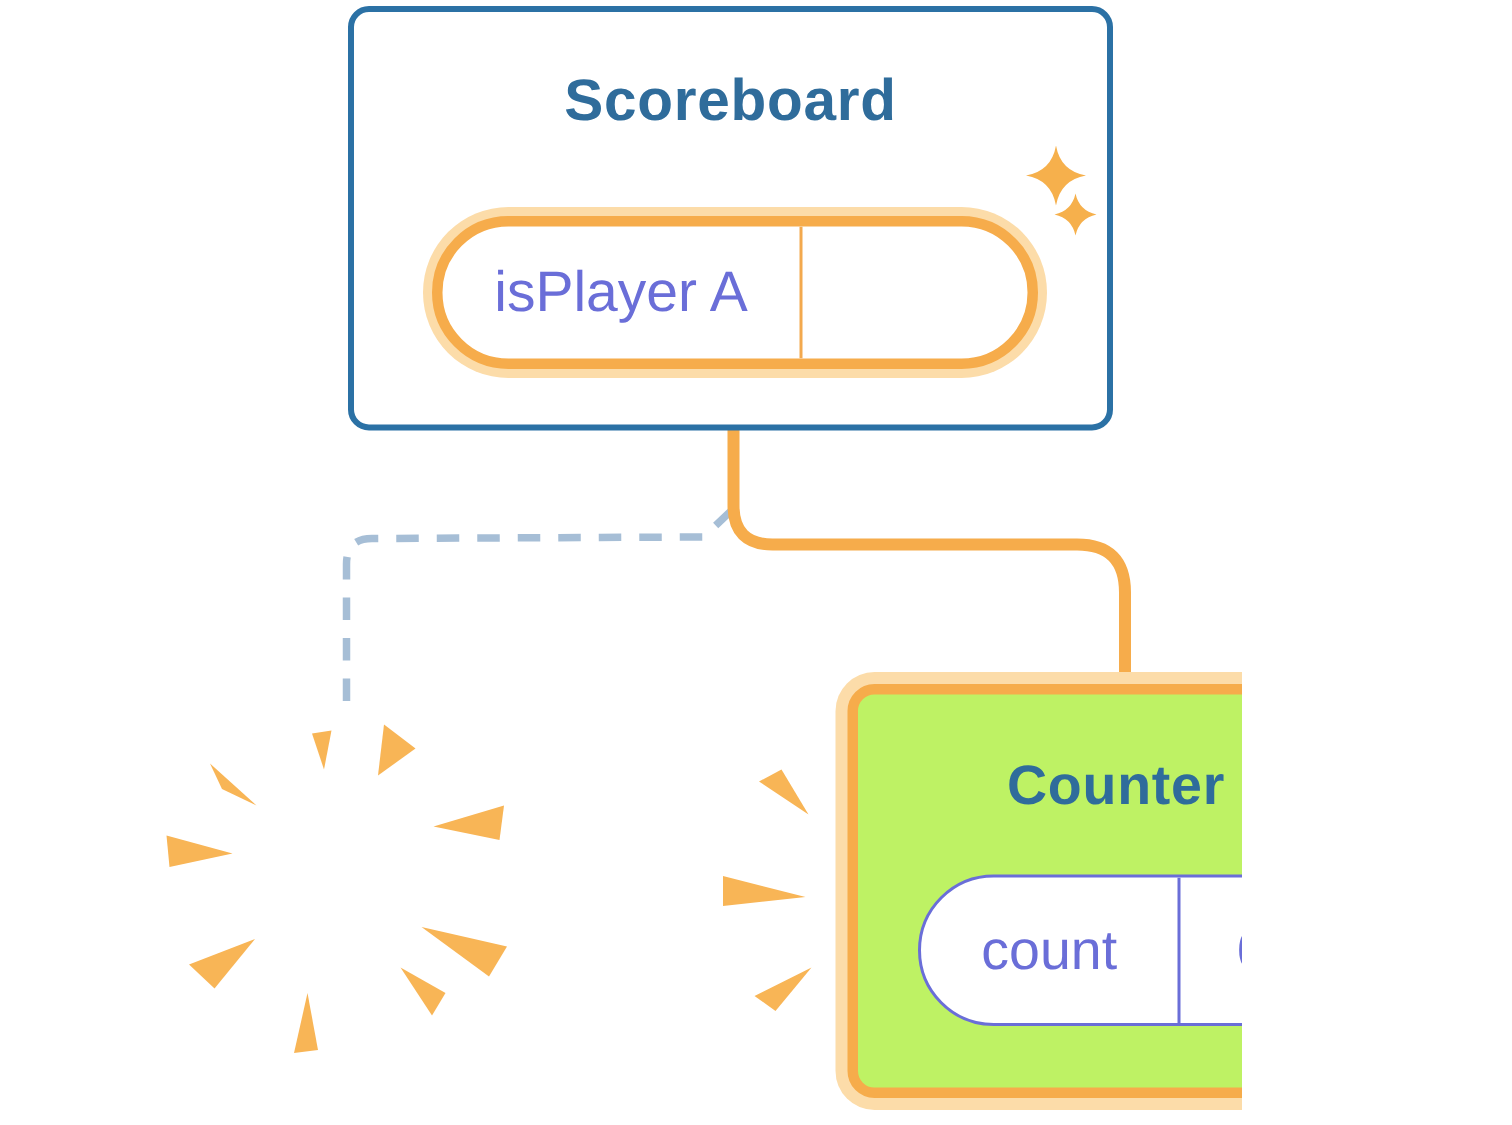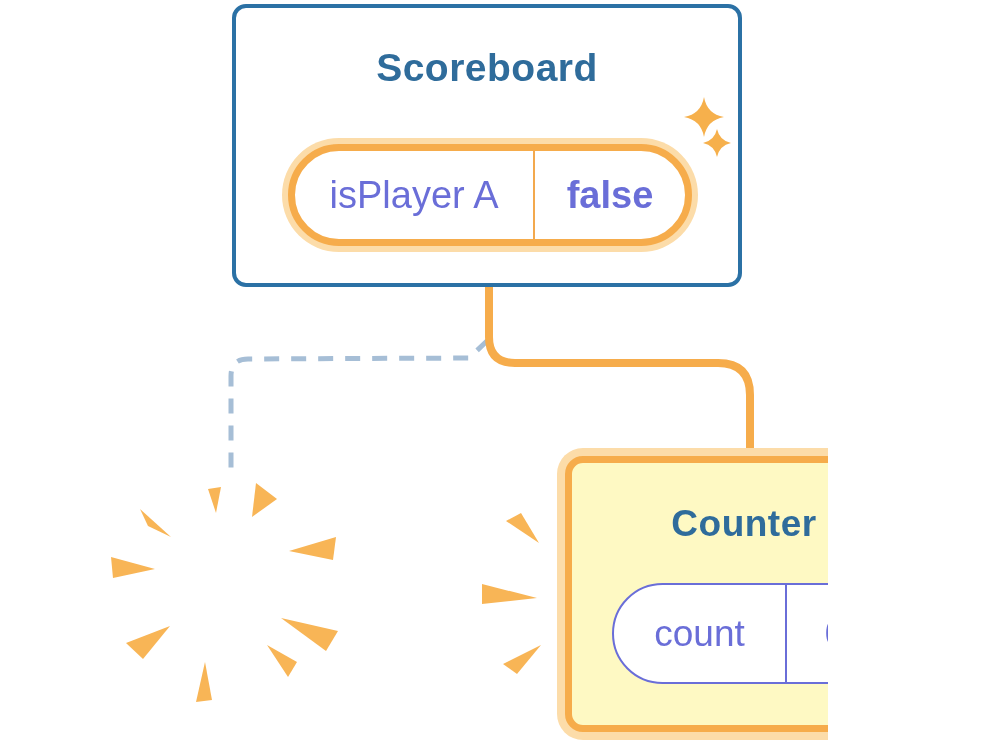--- a/index.html
+++ b/index.html
@@ -40,21 +40,21 @@
   .state-text{color:#6A6ED8;font-size:38px;}
   .state-value-bold{font-weight:700;}
 
   
   .counter-outer{
     position:absolute;left:557px;top:448px;width:374px;height:292px;
     box-sizing:border-box;background:#FCDCA9;border-radius:26px;padding:8px;
   }
   .counter-mid{
     position:relative;box-sizing:border-box;height:100%;width:100%;
-    border:7px solid #F6AC4B;border-radius:18px;background:#fef9c3;
+    border:7px solid #F6AC4B;border-radius:18px;background:#bef264;
   }
   .counter-mid .card-title{top:40px;font-size:37px;}
   .pill-purple{
     position:absolute;left:40px;top:120px;width:273px;height:101px;
     box-sizing:border-box;border:2.5px solid #6A6ED8;border-radius:52px;
     background:#ffffff;display:flex;align-items:stretch;overflow:hidden;
   }
   .pill-purple .cell-name{width:171px;}
   .pill-purple .cell-value{flex:1;}
   .divider-purple{width:2px;background:#6A6ED8;}
@@ -77,23 +77,20 @@
   </svg>
 
   <div class="card scoreboard">
     <div class="card-title">Scoreboard</div>
     <div class="pill-outer">
       <div class="pill-mid">
         <div class="pill-cell cell-name">
           <span class="state-text">isPlayer A</span>
         </div>
         <div class="divider-orange"></div>
-        <div class="pill-cell cell-value">
-          <span class="state-text state-value-bold">false</span>
-        </div>
       </div>
     </div>
   </div>
 
   <div class="poof-square"></div>
 
   <div class="counter-outer">
     <div class="counter-mid">
       <div class="card-title">Counter</div>
       <div class="pill-purple">

